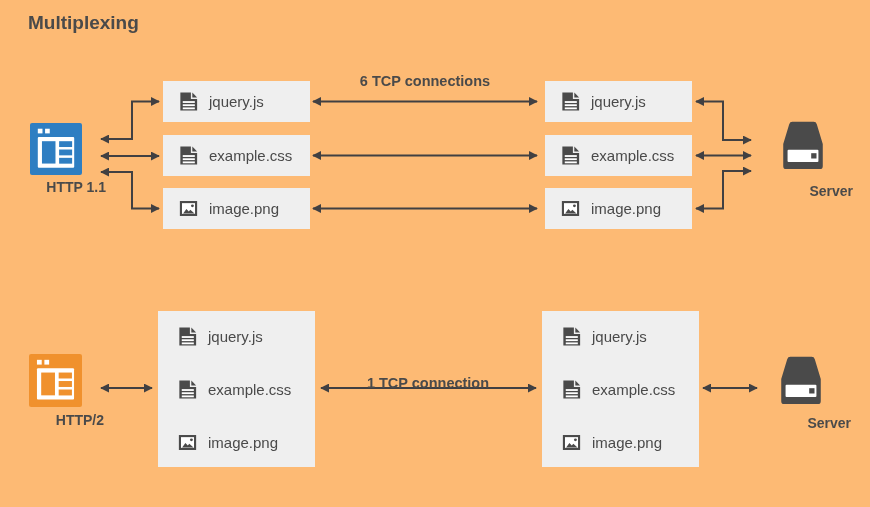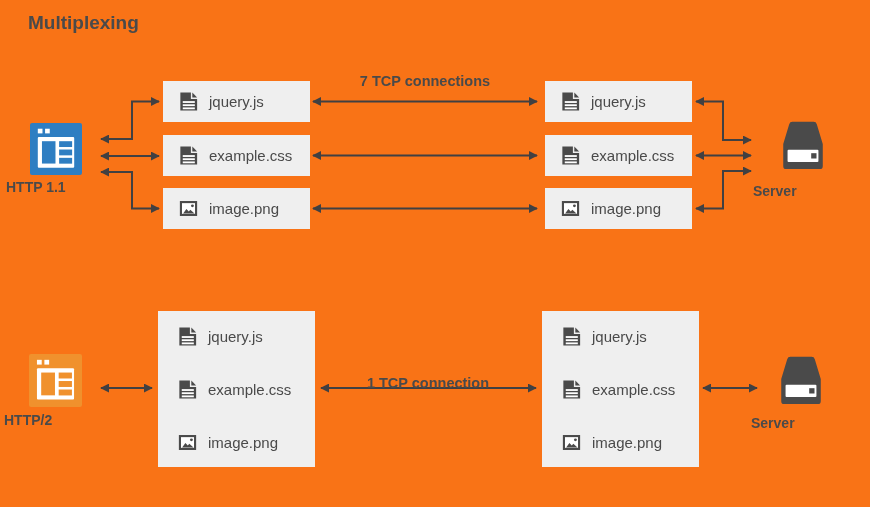--- a/index.html
+++ b/index.html
@@ -1,26 +1,26 @@
 <!DOCTYPE html>
 <html style="--http1: #2e7ec2; --http2: #f0912d; --text: #4a4a4a; --arrow: #414042; --box_bg: #efefef;"><head>
 <meta charset="utf-8">
 <style>
   html,body{margin:0;padding:0;background:#fff;}
   .canvas{
-    position:relative;width:870px;height:507px;background:#f97316;overflow:hidden;
+    position:relative;width:870px;height:507px;background:#fdba74;overflow:hidden;
     font-family:"Liberation Sans","DejaVu Sans",sans-serif;color:var(--text);
   }
   .title{position:absolute;left:28px;top:12px;font-size:19px;font-weight:700;color:var(--text);}
   .arrows{position:absolute;left:0;top:0;width:870px;height:507px;}
   .arrows path.ln{fill:none;stroke:var(--arrow);stroke-width:2px;}
   .client{position:absolute;width:52px;height:52px;}
   .http1{color:var(--http1);}
   .http2{color:var(--http2);}
-  .icon-label{position:absolute;font-size:14px;font-weight:700;color:var(--text);text-align:left;}
+  .icon-label{position:absolute;font-size:14px;font-weight:700;color:var(--text);text-align:right;}
   .file-box{
     position:absolute;width:147px;height:41px;background:var(--box_bg);
     display:flex;align-items:center;gap:9px;padding-left:14px;box-sizing:border-box;
   }
   .multiplex-box{
     position:absolute;width:157px;height:156px;background:var(--box_bg);
     display:flex;flex-direction:column;justify-content:space-between;
     padding:13px 0 13px 18px;box-sizing:border-box;
   }
   .file-row{display:flex;align-items:center;gap:9px;height:24px;}
@@ -103,21 +103,21 @@
       <svg viewBox="0 0 24 24" width="23" height="23">
         <rect x="3" y="4.2" width="18" height="15.6" fill="currentColor"></rect>
         <rect x="5.2" y="6.4" width="13.6" height="11.2" fill="#fff"></rect>
         <circle cx="16.1" cy="9.2" r="1.5" fill="currentColor"></circle>
         <path d="M6.4 17.2 L9.8 12.4 L12.3 15.2 L13.9 13.4 L18.3 17.2 z" fill="currentColor"></path>
       </svg>
     </span>
     <span class="fname">image.png</span>
   </div>
 
-  <div class="conn-label" style="left:315px;top:73px;width:220px">7 TCP connections</div>
+  <div class="conn-label" style="left:315px;top:73px;width:220px">6 TCP connections</div>
 
   <div class="file-box" style="left:545px;top:81px">
     <span class="fi">
       <svg viewBox="0 0 24 24" width="23" height="23">
         <path d="M3.5 2.5 H14.5 V9.5 H21 V21.5 H3.5 z" fill="currentColor"></path>
         <path d="M16 2.5 L21 7.8 H16 z" fill="currentColor"></path>
         <rect x="6" y="11.6" width="12.6" height="1.9" fill="#fff"></rect>
         <rect x="6" y="14.9" width="12.6" height="1.9" fill="#fff"></rect>
         <rect x="6" y="18.2" width="12.6" height="1.9" fill="#fff"></rect>
       </svg>

